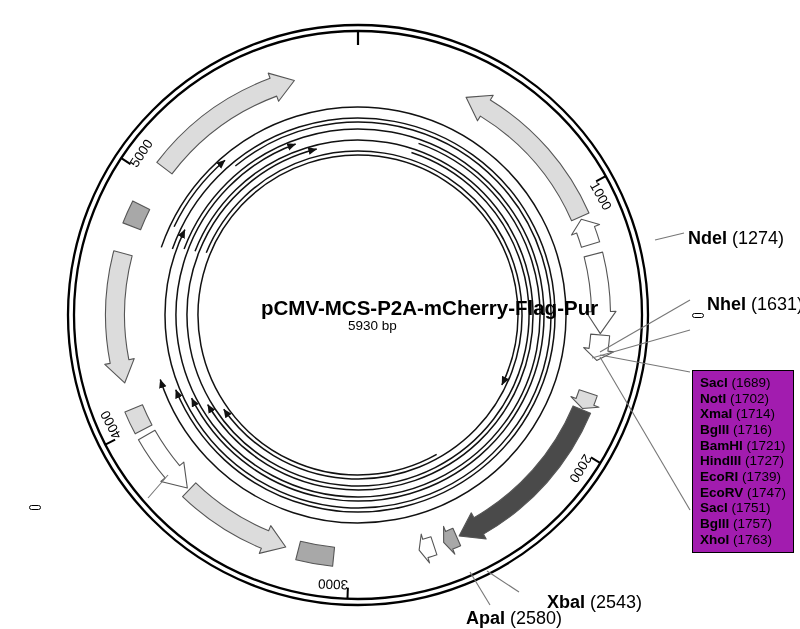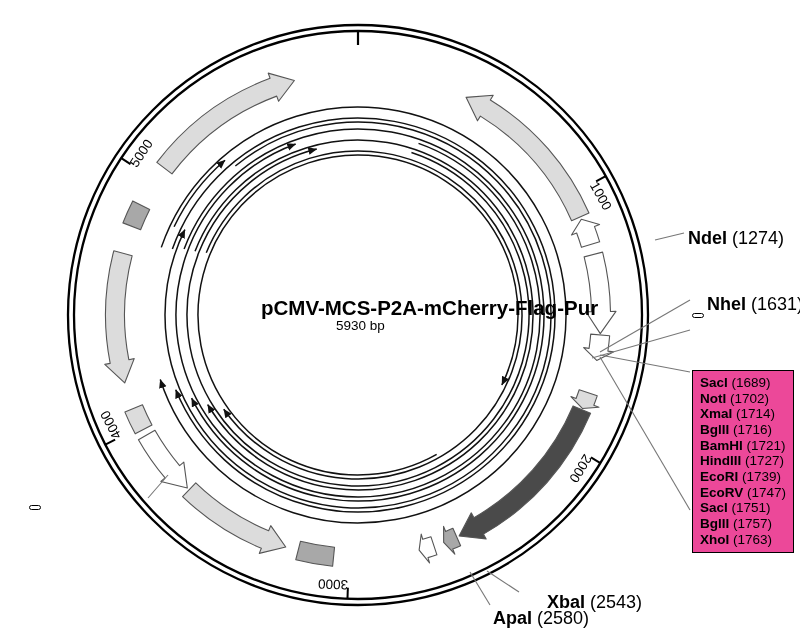--- a/index.html
+++ b/index.html
@@ -1,20 +1,20 @@
 <!DOCTYPE html>
 <html><head>
 <meta charset="utf-8">
 <style>
   html,body{margin:0;padding:0;background:#ffffff;}
   body{width:800px;height:629px;position:relative;overflow:hidden;
        font-family:"Liberation Sans", sans-serif;color:#000;}
   #map{position:absolute;left:0;top:0;width:800px;height:629px;}
   .enzbox{
-    position:absolute; border:1.6px solid #000; background:#ec4899;
+    position:absolute; border:1.6px solid #000; background:#a21caf;
     padding:4px 7px 5px 7px; line-height:1.16;
     font-size:13.5px; white-space:nowrap;
   }
   .enzrow{ }
   .enzname{font-weight:bold;}
   .enzpos{font-weight:normal;}
   .tagbox{
     position:absolute;border:1px solid #000;border-radius:3px;background:#fff;
     padding:1px 5px 2px 5px;font-size:13.5px;white-space:nowrap;
   }
@@ -101,29 +101,29 @@
       <line x1="592" y1="358" x2="690" y2="330" stroke="#777777" stroke-width="1.1"></line>
       <line x1="168" y1="475" x2="148" y2="498" stroke="#777777" stroke-width="1.1"></line>
       <line x1="487" y1="571" x2="519" y2="592" stroke="#777777" stroke-width="1.1"></line>
       <line x1="470" y1="572" x2="490" y2="605" stroke="#777777" stroke-width="1.1"></line>
       <line x1="600" y1="355" x2="690" y2="372" stroke="#777777" stroke-width="1.1"></line>
       <line x1="600" y1="357" x2="690" y2="510" stroke="#777777" stroke-width="1.1"></line>
     </g>
 </svg>
 
 <div class="title" style="left:225px;top:296px;">pCMV-MCS-P2A-mCherry-Flag-Pur</div>
-<div class="subtitle" style="left:336px;top:318px;text-align:right;">5930 bp</div>
+<div class="subtitle" style="left:348px;top:318px;text-align:right;">5930 bp</div>
 
 <div id="callout-host">
     <div class="sitelbl" style="left: 688px; top: 228px;"><b>NdeI</b>  <span>(</span><span>1274</span>)</div>
     <div class="sitelbl" style="left: 707px; top: 294px;"><b>NheI</b>  <span>(</span><span>1631</span>)</div>
     <div class="tagbox" style="left: 692px; top: 313px;"></div>
     <div class="tagbox" style="left: 29px; top: 505px;"></div>
     <div class="sitelbl" style="left: 547px; top: 592px;"><b>XbaI</b> (<span>2543</span>)</div>
-    <div class="sitelbl" style="left: 493px; top: 608px;"><b>ApaI</b> (<span>2580</span>)</div>
+    <div class="sitelbl" style="left: 466px; top: 608px;"><b>ApaI</b> (<span>2580</span>)</div>
     <div class="enzbox" style="left: 692px; top: 370px;">
       <div class="enzrow"><span class="enzname">SacI</span>  (<span class="enzpos">1689</span>)</div>
       <div class="enzrow"><span class="enzname">NotI</span>  (<span class="enzpos">1702</span>)</div>
       <div class="enzrow"><span class="enzname">XmaI</span>  (<span class="enzpos">1714</span>)</div>
       <div class="enzrow"><span class="enzname">BglII</span>  (<span class="enzpos">1716</span>)</div>
       <div class="enzrow"><span class="enzname">BamHI</span>  (<span class="enzpos">1721</span>)</div>
       <div class="enzrow"><span class="enzname">HindIII</span>  (<span class="enzpos">1727</span>)</div>
       <div class="enzrow"><span class="enzname">EcoRI</span>  (<span class="enzpos">1739</span>)</div>
       <div class="enzrow"><span class="enzname">EcoRV</span>  (<span class="enzpos">1747</span>)</div>
       <div class="enzrow"><span class="enzname">SacI</span>  (<span class="enzpos">1751</span>)</div>

